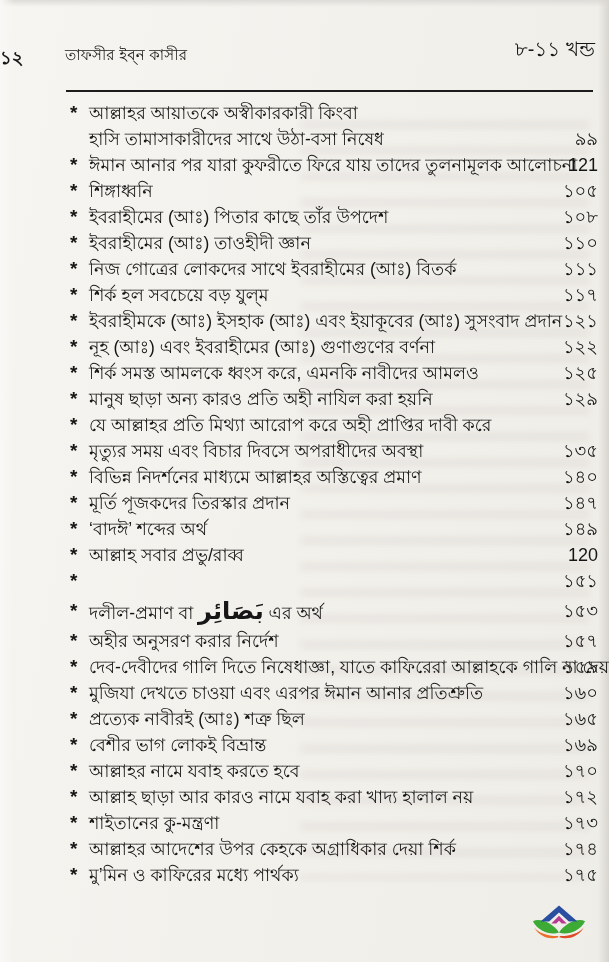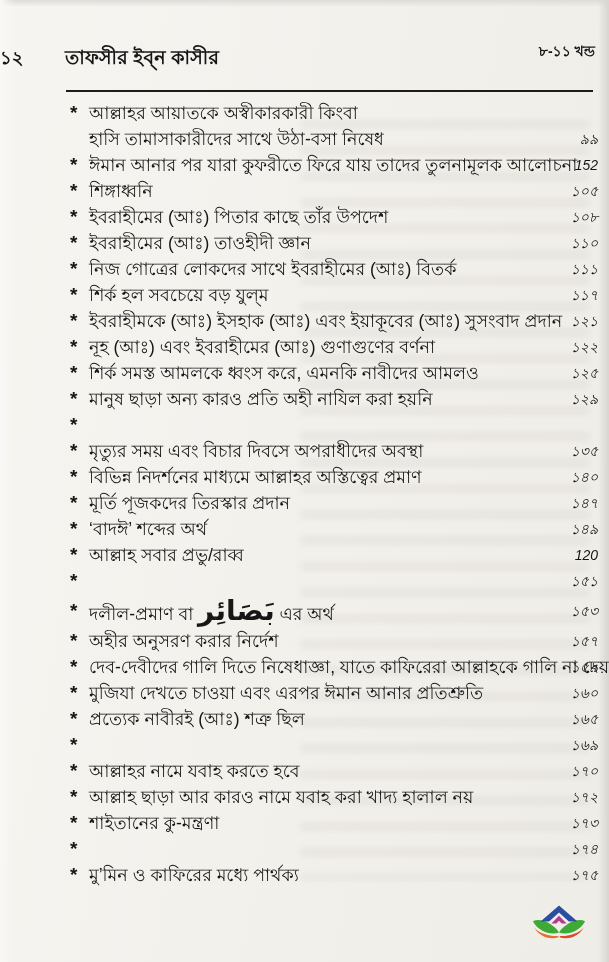--- a/index.html
+++ b/index.html
@@ -13,34 +13,34 @@
   .edge-top{position:absolute;left:0;top:0;width:100%;height:7px;
     background:linear-gradient(180deg,#dedcd8,rgba(222,220,216,0));}
   .edge-right{position:absolute;right:0;top:0;width:11px;height:100%;
     background:linear-gradient(90deg,rgba(216,214,210,0),#d8d5d0);}
   .edge-left{position:absolute;left:0;top:0;width:14px;height:100%;
     background:linear-gradient(90deg,#f9f8f6,rgba(249,248,246,0));}
   .bleed{position:absolute;left:300px;top:120px;width:290px;height:760px;
     background:repeating-linear-gradient(180deg,rgba(125,120,112,0.07) 0 9px,rgba(0,0,0,0) 9px 26px);
     filter:blur(3px);pointer-events:none;}
   
-  .hdr-title{position:absolute;left:65px;top:43px;font-size:19px;font-weight:700;letter-spacing:.2px;text-align:center;}
+  .hdr-title{position:absolute;left:65px;top:43px;font-size:15px;font-weight:400;letter-spacing:.2px;text-align:center;}
   .hdr-page{position:absolute;left:0;top:44px;width:543px;font-size:18px;font-weight:700;}
-  .hdr-vol{position:absolute;right:14px;top:40px;font-size:14px;font-weight:700;}
+  .hdr-vol{position:absolute;right:14px;top:34px;font-size:20px;font-weight:400;}
   .rule{position:absolute;left:66px;right:16px;top:90px;height:0;
     border-top:2.6px solid #1c1c1c;}
   
   .toc{position:absolute;left:70px;right:11px;top:100px;}
   .row{display:flex;height:26px;line-height:26px;font-size:17.5px;font-weight:500;white-space:nowrap;}
   .row.tall{height:34px;line-height:34px;}
   .marker{width:19px;flex:0 0 19px;font-size:19px;font-weight:700;}
   .indent{width:19px;flex:0 0 19px;}
   .txt{flex:0 1 auto;min-width:0;}
-  .pg{margin-left:auto;padding-left:10px;font-size:14px;font-weight:500;font-style:italic;}
-  .arabic{font-family:"DejaVu Sans",sans-serif;font-size:28px;font-weight:700;}
+  .pg{margin-left:auto;padding-left:10px;font-size:18px;font-weight:500;}
+  .arabic{font-family:"DejaVu Sans",sans-serif;font-size:24px;font-weight:700;}
   
   .logo{position:absolute;left:532px;top:902px;width:54px;height:50px;}
 </style>
 </head>
 <body>
 
 <div class="edge-top"></div>
 <div class="edge-left"></div>
 <div class="edge-right"></div>
 <div class="bleed"></div>
@@ -56,21 +56,21 @@
       <span class="txt">আল্লাহর আয়াতকে অস্বীকারকারী কিংবা</span>
     </div>
     <div class="row">
       <span class="indent"></span>
       <span class="txt">হাসি তামাসাকারীদের সাথে উঠা-বসা নিষেধ</span>
       <span class="pg">৯৯</span>
     </div>
     <div class="row">
       <span class="marker">*</span>
       <span class="txt">ঈমান আনার পর যারা কুফরীতে ফিরে যায় তাদের তুলনামূলক আলোচনা</span>
-      <span class="pg">152</span>
+      <span class="pg">121</span>
     </div>
     <div class="row">
       <span class="marker">*</span>
       <span class="txt">শিঙ্গাধ্বনি</span>
       <span class="pg">১০৫</span>
     </div>
     <div class="row">
       <span class="marker">*</span>
       <span class="txt">ইবরাহীমের (আঃ) পিতার কাছে তাঁর উপদেশ</span>
       <span class="pg">১০৮</span>
@@ -105,20 +105,21 @@
       <span class="txt">শির্ক সমস্ত আমলকে ধ্বংস করে, এমনকি নাবীদের আমলও</span>
       <span class="pg">১২৫</span>
     </div>
     <div class="row">
       <span class="marker">*</span>
       <span class="txt">মানুষ ছাড়া অন্য কারও প্রতি অহী নাযিল করা হয়নি</span>
       <span class="pg">১২৯</span>
     </div>
     <div class="row">
       <span class="marker">*</span>
+      <span class="txt">যে আল্লাহর প্রতি মিথ্যা আরোপ করে অহী প্রাপ্তির দাবী করে</span>
     </div>
     <div class="row">
       <span class="marker">*</span>
       <span class="txt">মৃত্যুর সময় এবং বিচার দিবসে অপরাধীদের অবস্থা</span>
       <span class="pg">১৩৫</span>
     </div>
     <div class="row">
       <span class="marker">*</span>
       <span class="txt">বিভিন্ন নিদর্শনের মাধ্যমে আল্লাহর অস্তিত্বের প্রমাণ</span>
       <span class="pg">১৪০</span>
@@ -162,39 +163,41 @@
       <span class="txt">মুজিযা দেখতে চাওয়া এবং এরপর ঈমান আনার প্রতিশ্রুতি</span>
       <span class="pg">১৬০</span>
     </div>
     <div class="row">
       <span class="marker">*</span>
       <span class="txt">প্রত্যেক নাবীরই (আঃ) শত্রু ছিল</span>
       <span class="pg">১৬৫</span>
     </div>
     <div class="row">
       <span class="marker">*</span>
+      <span class="txt">বেশীর ভাগ লোকই বিভ্রান্ত</span>
       <span class="pg">১৬৯</span>
     </div>
     <div class="row">
       <span class="marker">*</span>
       <span class="txt">আল্লাহর নামে যবাহ করতে হবে</span>
       <span class="pg">১৭০</span>
     </div>
     <div class="row">
       <span class="marker">*</span>
       <span class="txt">আল্লাহ ছাড়া আর কারও নামে যবাহ করা খাদ্য হালাল নয়</span>
       <span class="pg">১৭২</span>
     </div>
     <div class="row">
       <span class="marker">*</span>
       <span class="txt">শাইতানের কু-মন্ত্রণা</span>
       <span class="pg">১৭৩</span>
     </div>
     <div class="row">
       <span class="marker">*</span>
+      <span class="txt">আল্লাহর আদেশের উপর কেহকে অগ্রাধিকার দেয়া শির্ক</span>
       <span class="pg">১৭৪</span>
     </div>
     <div class="row">
       <span class="marker">*</span>
       <span class="txt">মু’মিন ও কাফিরের মধ্যে পার্থক্য</span>
       <span class="pg">১৭৫</span>
     </div>
   </div>
 
 <svg class="logo" viewBox="0 0 60 52">

